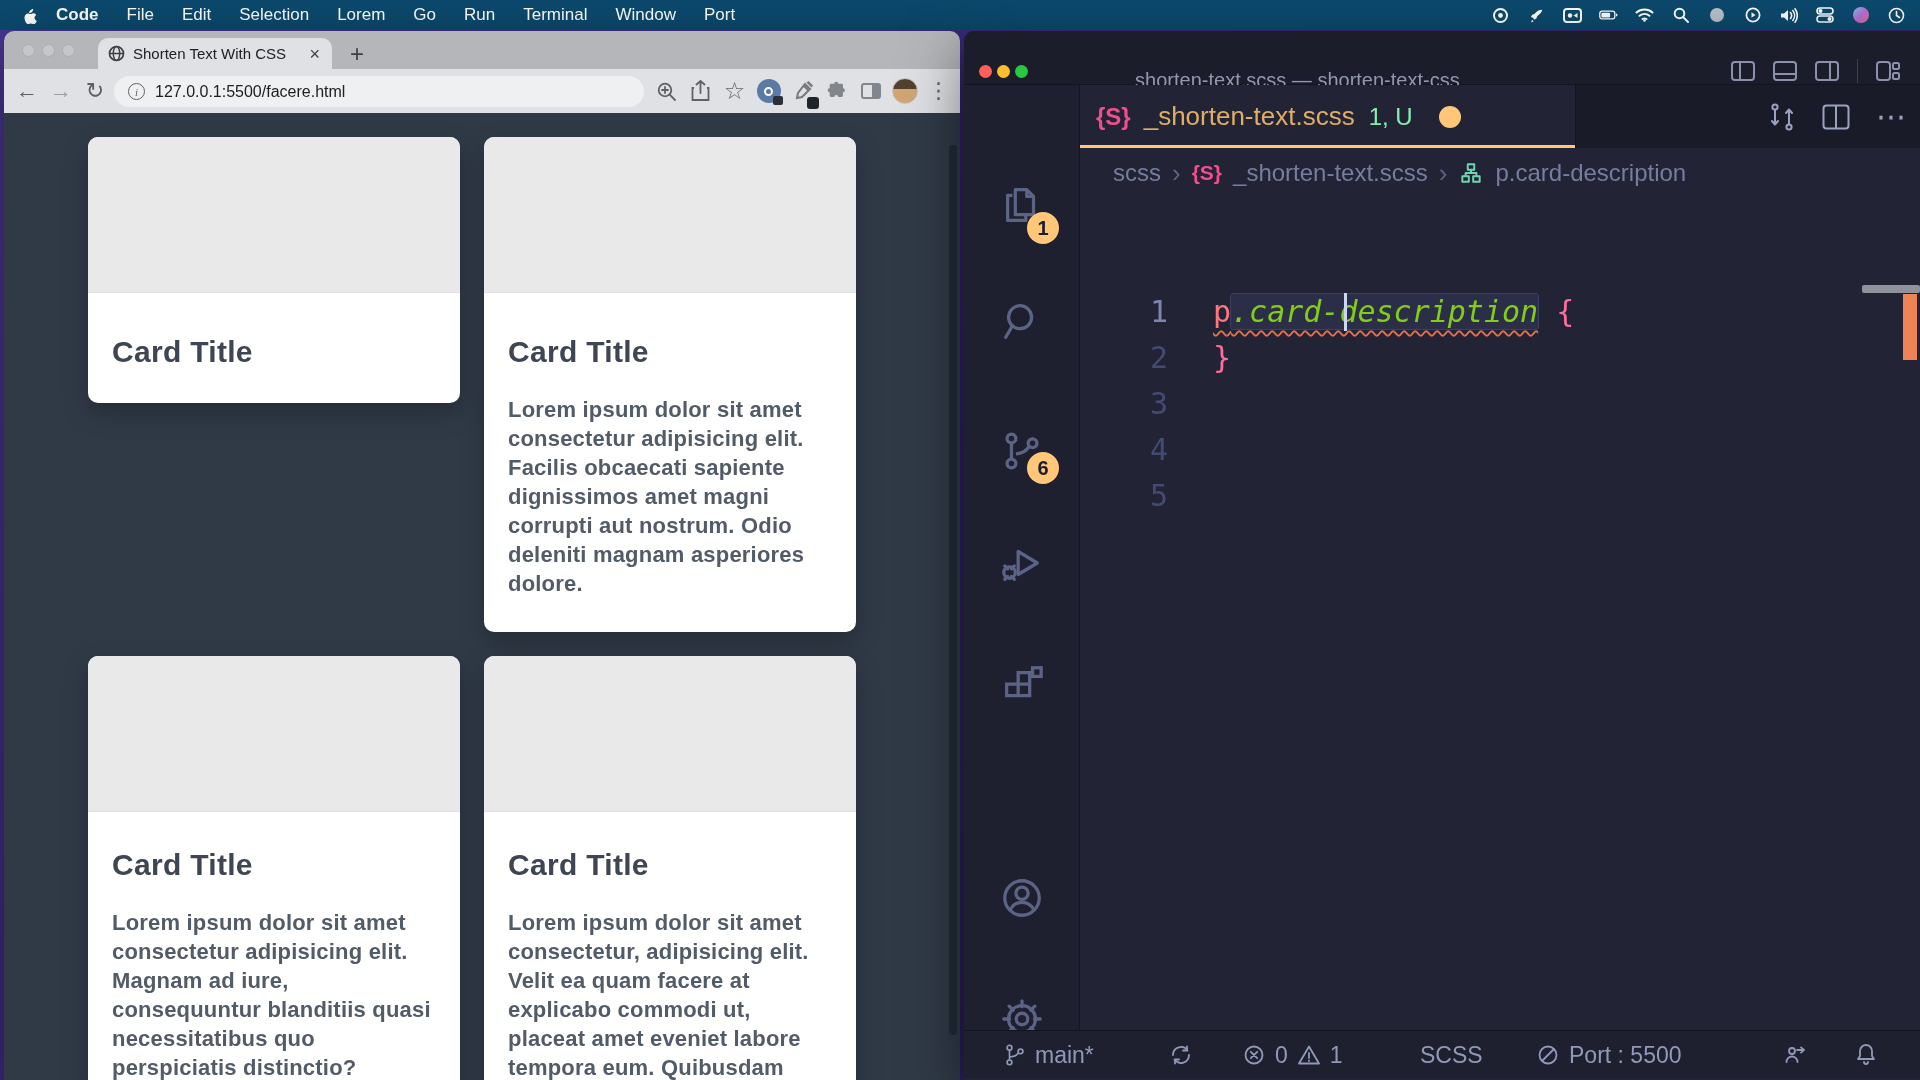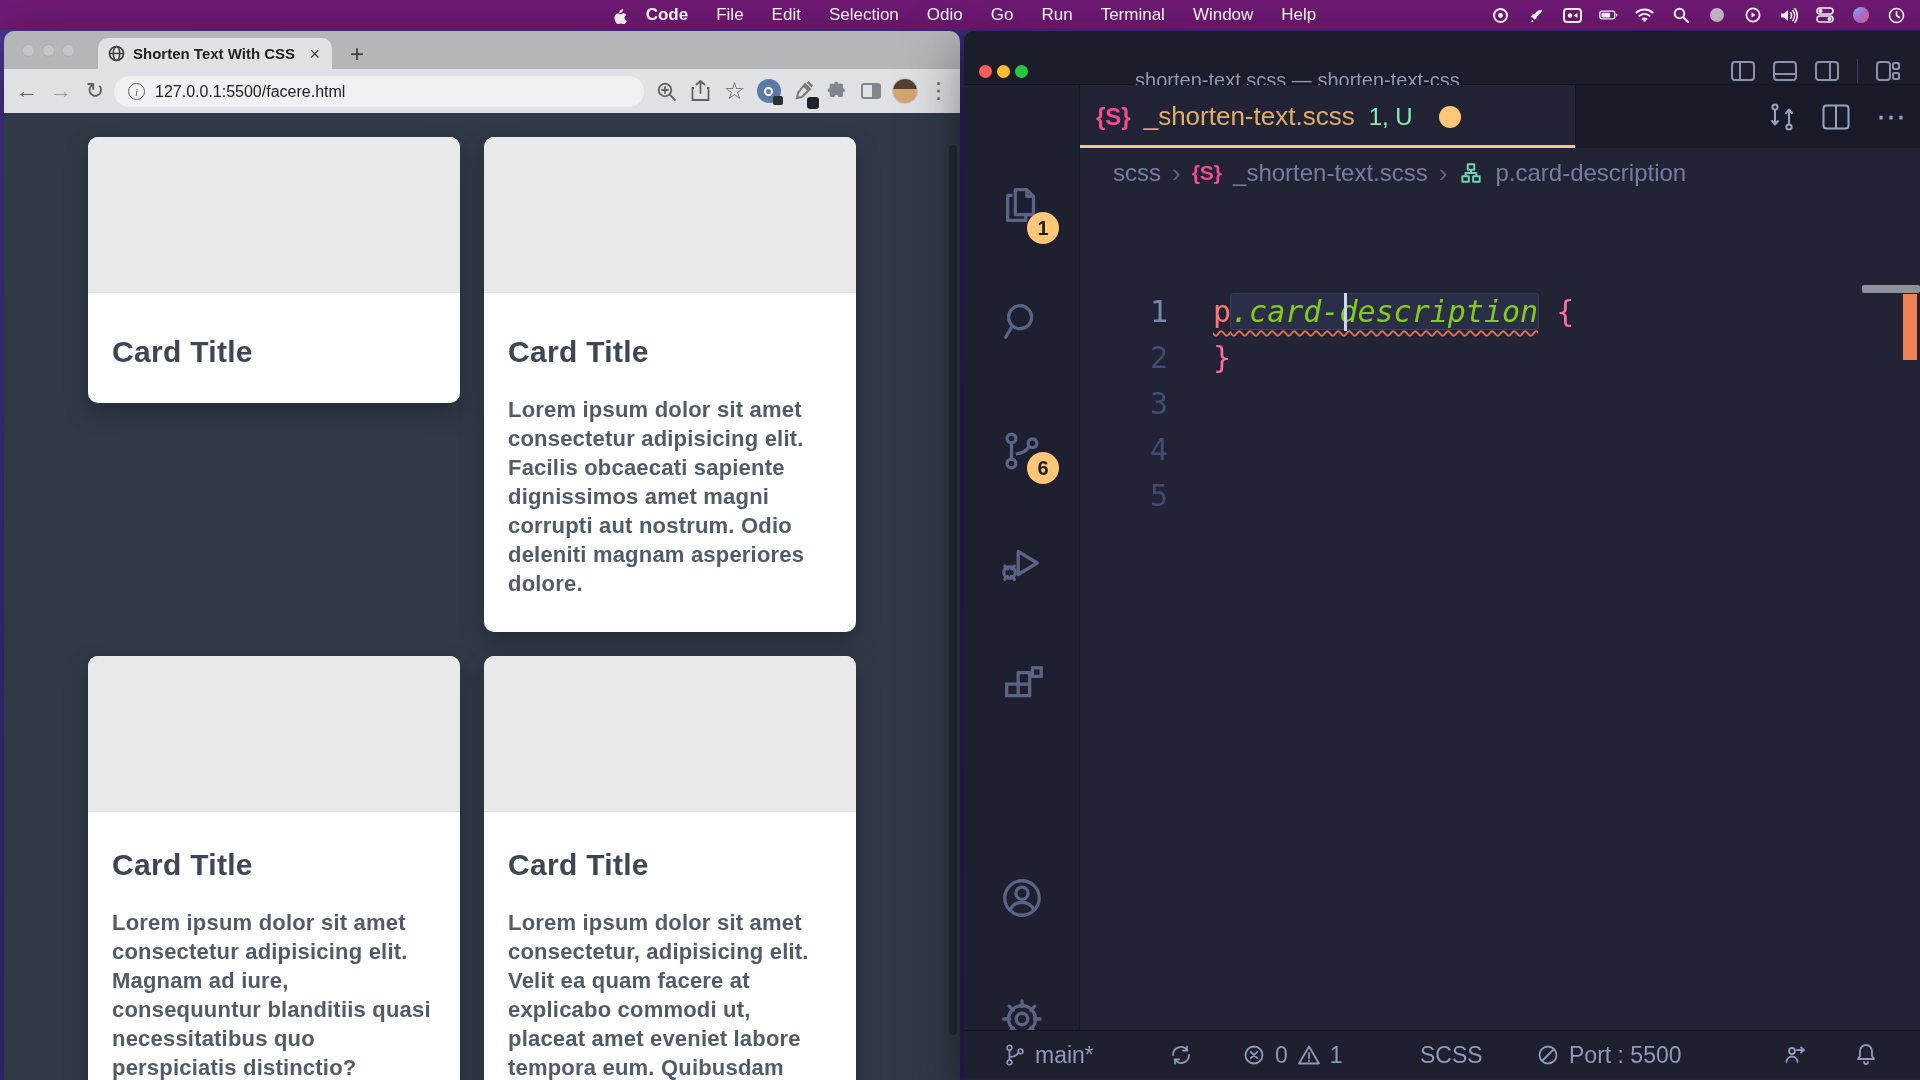--- a/index.html
+++ b/index.html
@@ -6,36 +6,36 @@
   html,body { width:1920px; height:1080px; overflow:hidden; }
   body {
     font-family:"Liberation Sans", sans-serif;
     background: linear-gradient(135deg,#4a3694 0%,#3a2a7e 40%,#2c1f5e 100%);
     position:relative; color:#fff;
   }
   svg{display:block}
 
   
   .menubar{position:absolute;left:0;top:0;width:1920px;height:30px;
-    background:#701a75;display:flex;align-items:center;color:#fff;font-size:17px;justify-content:center;}
+    background:#0c4a6e;display:flex;align-items:center;color:#fff;font-size:17px;}
   .menubar .apple{margin-left:22px;margin-right:4px;}
   .menu-item{padding:0 14px;height:30px;display:flex;align-items:center;white-space:nowrap;}
   .menu-item.app{font-weight:bold;}
   .mb-status{position:absolute;right:14px;top:0;height:30px;display:flex;align-items:center;gap:17px;}
   .mb-ic{width:19px;height:19px;display:flex;align-items:center;justify-content:center;}
 
   
   .browser{position:absolute;left:4px;top:31px;width:956px;height:1049px;
     border-radius:10px 10px 0 0;overflow:hidden;box-shadow:0 18px 60px rgba(0,0,0,.5);background:#303a47;}
   .tabstrip{position:absolute;left:0;top:0;width:956px;height:38px;background:#b4b6b9;}
   .tl{position:absolute;top:13px;width:13px;height:13px;border-radius:50%;background:#c6c6c8;border:1px solid #adadaf;}
   .btab{position:absolute;left:94px;top:7px;width:234px;height:31px;background:#dfe1e4;
     border-radius:10px 10px 0 0;display:flex;align-items:center;padding:0 10px;color:#202124;}
   .btab .globe{margin-right:8px;}
-  .btab-title{font-size:15px;white-space:nowrap;overflow:hidden;flex:1;font-weight:bold;}
+  .btab-title{font-size:15px;white-space:nowrap;overflow:hidden;flex:1;}
   .btab-close{font-size:18px;color:#3c4043;padding:0 2px;line-height:1;}
   .newtab{position:absolute;left:338px;top:8px;width:30px;height:30px;font-size:24px;color:#3c4043;
     display:flex;align-items:center;justify-content:center;}
   .toolbar{position:absolute;left:0;top:38px;width:956px;height:44px;background:#dfe1e4;
     display:flex;align-items:center;color:#5f6368;}
   .navbtn{width:34px;height:34px;display:flex;align-items:center;justify-content:center;font-size:22px;color:#5c6065;}
   .navbtn.dim{color:#9aa0a6;}
   .urlpill{position:absolute;left:110px;top:7px;width:530px;height:31px;background:#eef0f2;border-radius:16px;
     display:flex;align-items:center;padding:0 14px;color:#202124;}
   .circle-i{width:17px;height:17px;border:1.6px solid #5f6368;border-radius:50%;color:#5f6368;
@@ -108,26 +108,26 @@
 <div class="menubar">
   <span class="apple">
     <svg width="16" height="18" viewBox="0 0 16 18">
         <path fill="#fff" d="M8.2 4.6c.8-1 2-1.7 3-1.7.1 1-.3 2-1 2.8-.7.9-1.9 1.5-3 1.4-.1-.9.4-1.9 1-2.5zm3.1 2.7c1.1 0 2.3.6 3 1.7-2.6 1.5-2.2 4.9.5 6-.5 1.2-1.7 3.2-3 3.2-1.1 0-1.5-.7-2.9-.7s-1.8.7-2.9.7C4.6 18.2 3 15.5 2.6 13c-.5-2.7.7-5.5 3.2-5.6 1.1 0 2 .7 2.8.7.7 0 1.7-.8 2.7-.8z"></path>
       </svg>
   </span>
   <span class="menu-item app">Code</span>
   <span class="menu-item">File</span>
   <span class="menu-item">Edit</span>
   <span class="menu-item">Selection</span>
-  <span class="menu-item">Odio</span>
+  <span class="menu-item">Lorem</span>
   <span class="menu-item">Go</span>
   <span class="menu-item">Run</span>
   <span class="menu-item">Terminal</span>
   <span class="menu-item">Window</span>
-  <span class="menu-item">Help</span>
+  <span class="menu-item">Port</span>
 
   <div class="mb-status">
     <span class="mb-ic">
         <svg width="17" height="17" viewBox="0 0 17 17">
           <circle cx="8.5" cy="8.5" r="6.5" fill="none" stroke="#fff" stroke-width="2"></circle>
           <circle cx="8.5" cy="8.5" r="2.4" fill="#fff"></circle>
         </svg>
       </span>
     <span class="mb-ic">
         <svg width="17" height="17" viewBox="0 0 24 24">

